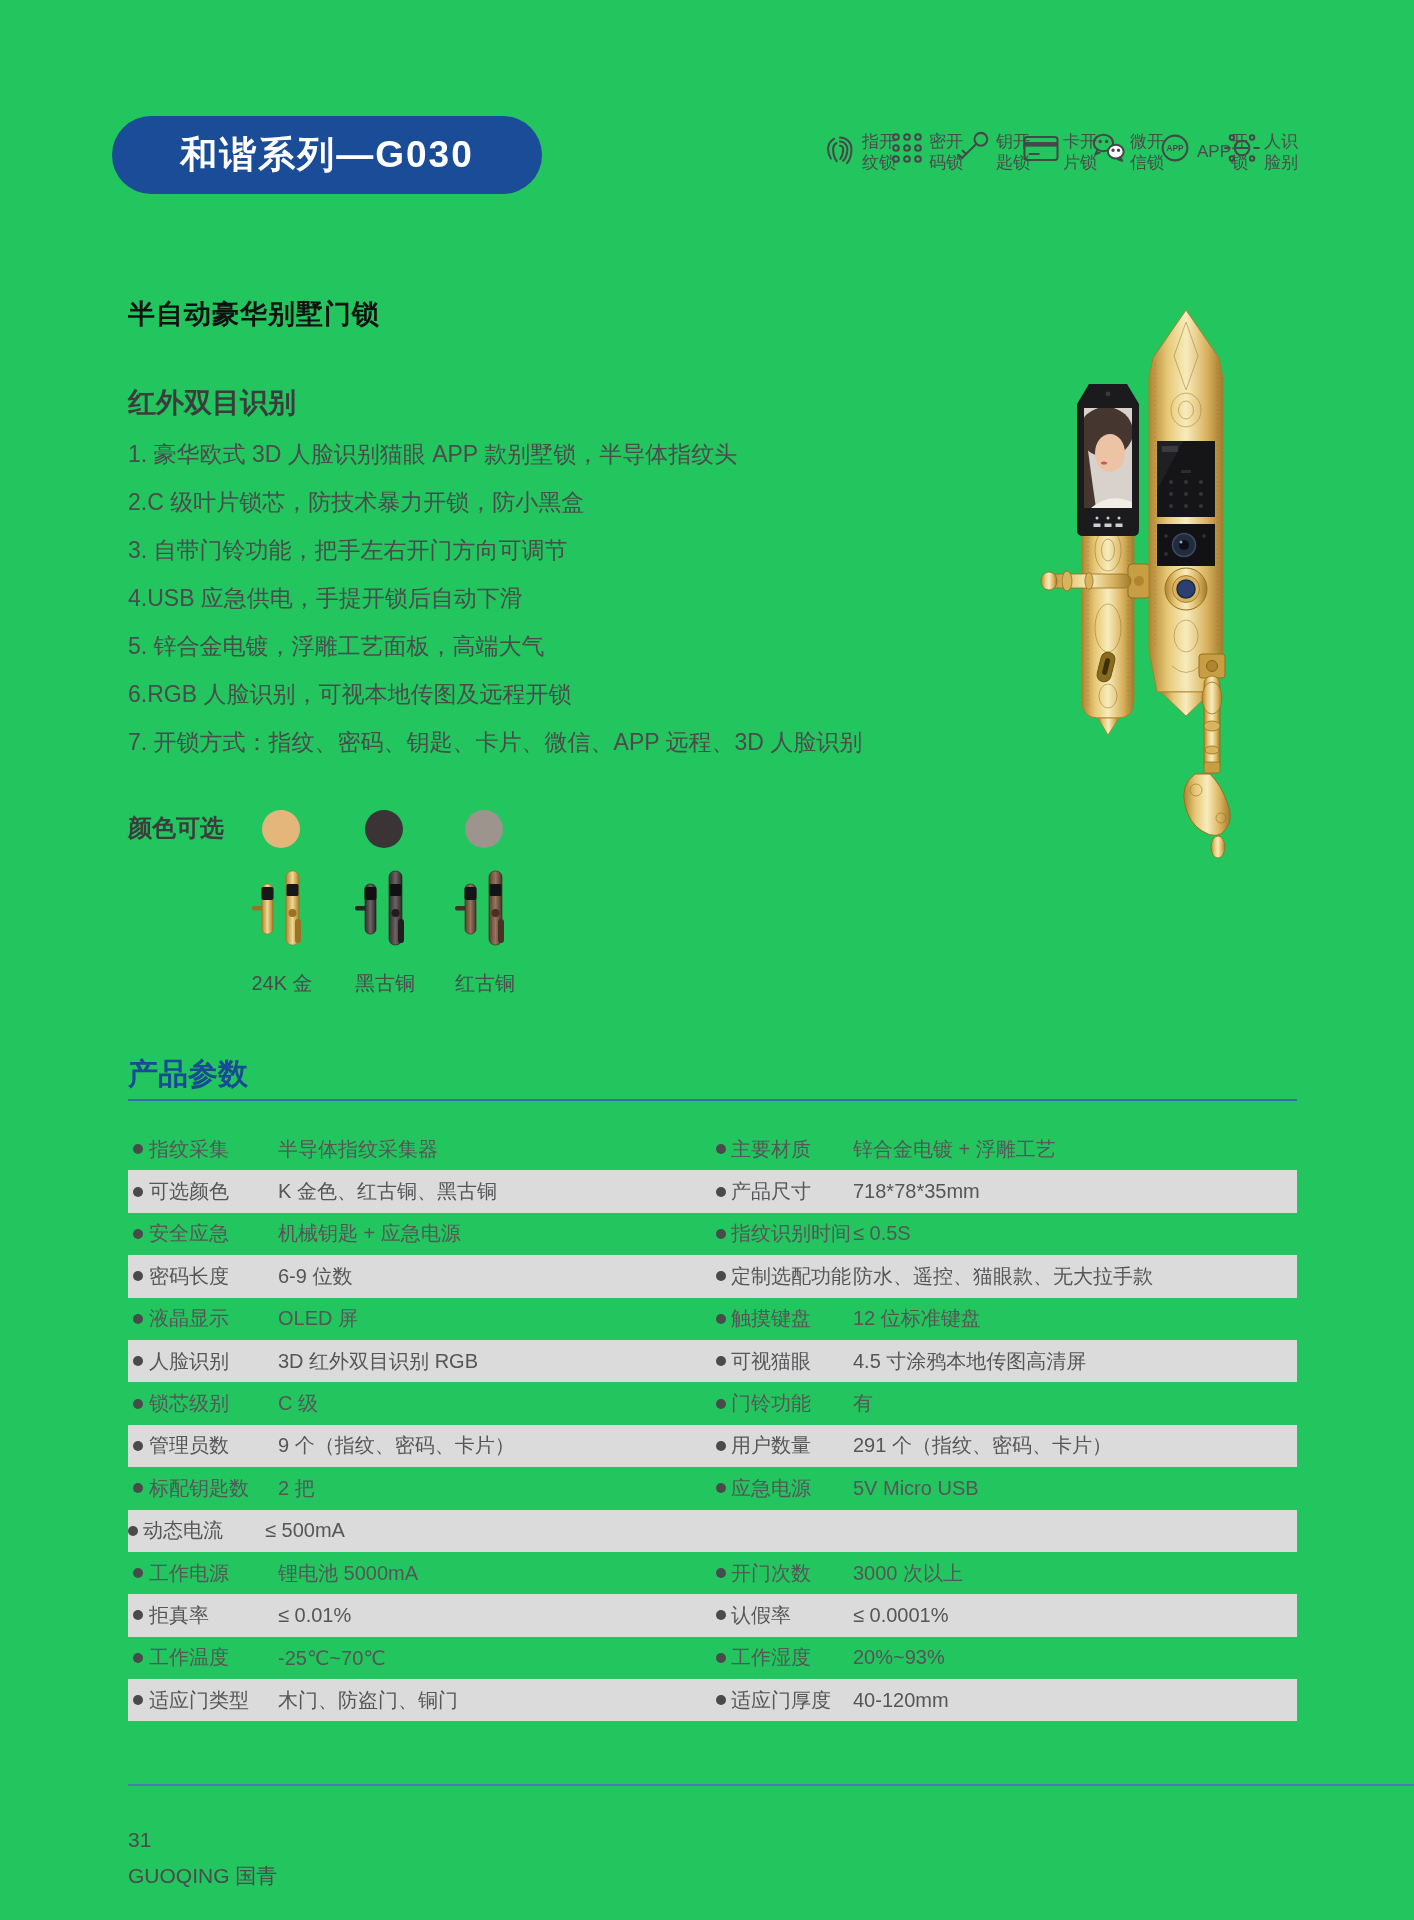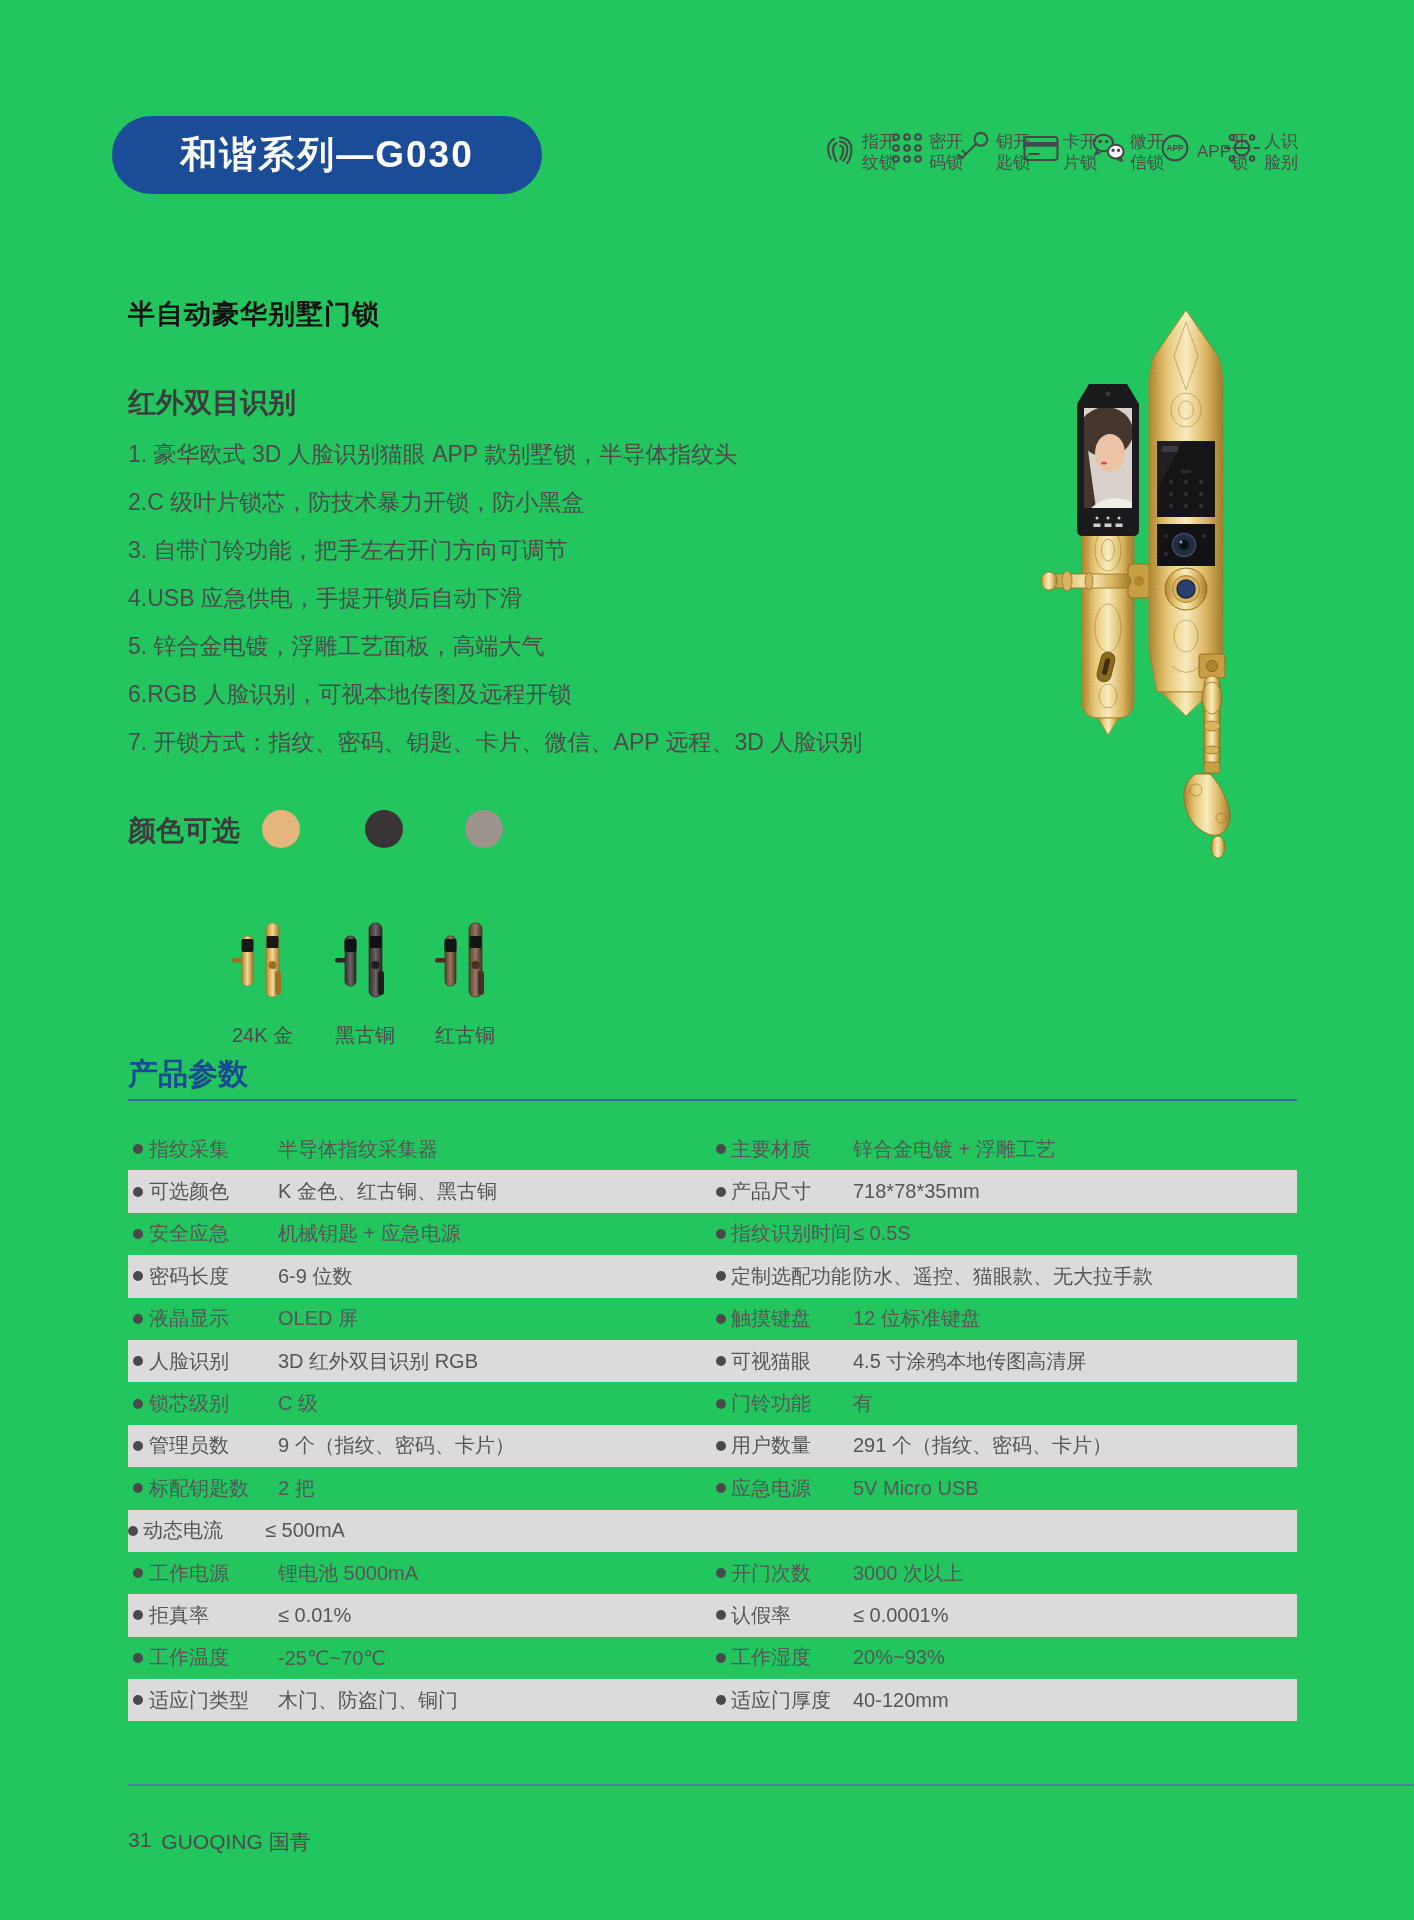--- a/index.html
+++ b/index.html
@@ -19,24 +19,24 @@
   .u-label { margin-top:3px; font-size:17px; line-height:21px; color:#4b4b4d; text-align:center; }
 
   
   .main-title { position:absolute; left:128px; top:296px; font-family:"Liberation Serif","DejaVu Serif",serif;
                 font-size:27px; font-weight:bold; color:#121212; letter-spacing:1px; }
   .feat-heading { position:absolute; left:128px; top:384px; font-size:28px; font-weight:bold; color:#3c3c3e; }
   .feat-list { position:absolute; left:128px; top:430px; list-style:none; }
   .feat-list li { height:48px; display:flex; align-items:center; font-size:23px; color:#4b4b4d; white-space:nowrap; }
 
   
-  .colors-heading { position:absolute; left:128px; top:812px; font-size:28px; font-weight:bold; color:#3c3c3e; }
+  .colors-heading { position:absolute; left:128px; top:812px; font-size:24px; font-weight:bold; color:#3c3c3e; }
   .swatch { position:absolute; top:810px; width:38px; height:38px; border-radius:50%; }
   .swatch.s0 { left:262px; } .swatch.s1 { left:365px; } .swatch.s2 { left:465px; }
-  .color-col { position:absolute; top:914px; width:100px; display:flex; flex-direction:column; align-items:flex-start; }
+  .color-col { position:absolute; top:862px; width:100px; display:flex; flex-direction:column; align-items:center; }
   .color-col.c0 { left:232px; } .color-col.c1 { left:335px; } .color-col.c2 { left:435px; }
   .color-col .lbl { margin-top:16px; font-size:20px; color:#4b4b4d; white-space:nowrap; }
 
   
   .product-photo { position:absolute; left:985px; top:298px; width:250px; height:575px; }
 
   
   .params-heading { position:absolute; left:128px; top:1054px; font-size:30px; font-weight:bold; color:#1a4a93; }
   .params-line { position:absolute; left:128px; top:1099px; width:1169px; height:2px; background:#3a68a8; }
   .params-table { position:absolute; left:128px; top:1128px; width:1169px; }
@@ -46,21 +46,21 @@
   .p-cell.l { width:588px; padding-left:5px; }
   .p-cell.r { flex:1; }
   .p-dot { width:10px; height:10px; border-radius:50%; background:#4a4a4c; flex:none; }
   .p-label { margin-left:6px; font-size:20px; color:#565658; flex:none; }
   .p-cell.l .p-label { width:129px; }
   .p-cell.r .p-label { margin-left:5px; width:122px; }
   .p-value { font-size:20px; color:#565658; white-space:nowrap; }
 
   
   .footer-line { position:absolute; left:128px; top:1784px; width:1286px; height:2px; background:#4d79b5; }
-  .footer { position:absolute; left:128px; top:1828px; font-size:21px; color:#4b4b4d; display:flex; gap:10px; }
+  .footer { position:absolute; left:128px; top:1828px; font-size:21px; color:#4b4b4d; display:flex; gap:10px;flex-direction:column; }
 
   .ic { stroke:#474749; fill:none; stroke-width:2.2; stroke-linecap:round; stroke-linejoin:round; }
 </style>
 </head>
 <body>
 
 <div class="page">
 
   <div class="badge">
     <span>和谐系列—G030</span>

